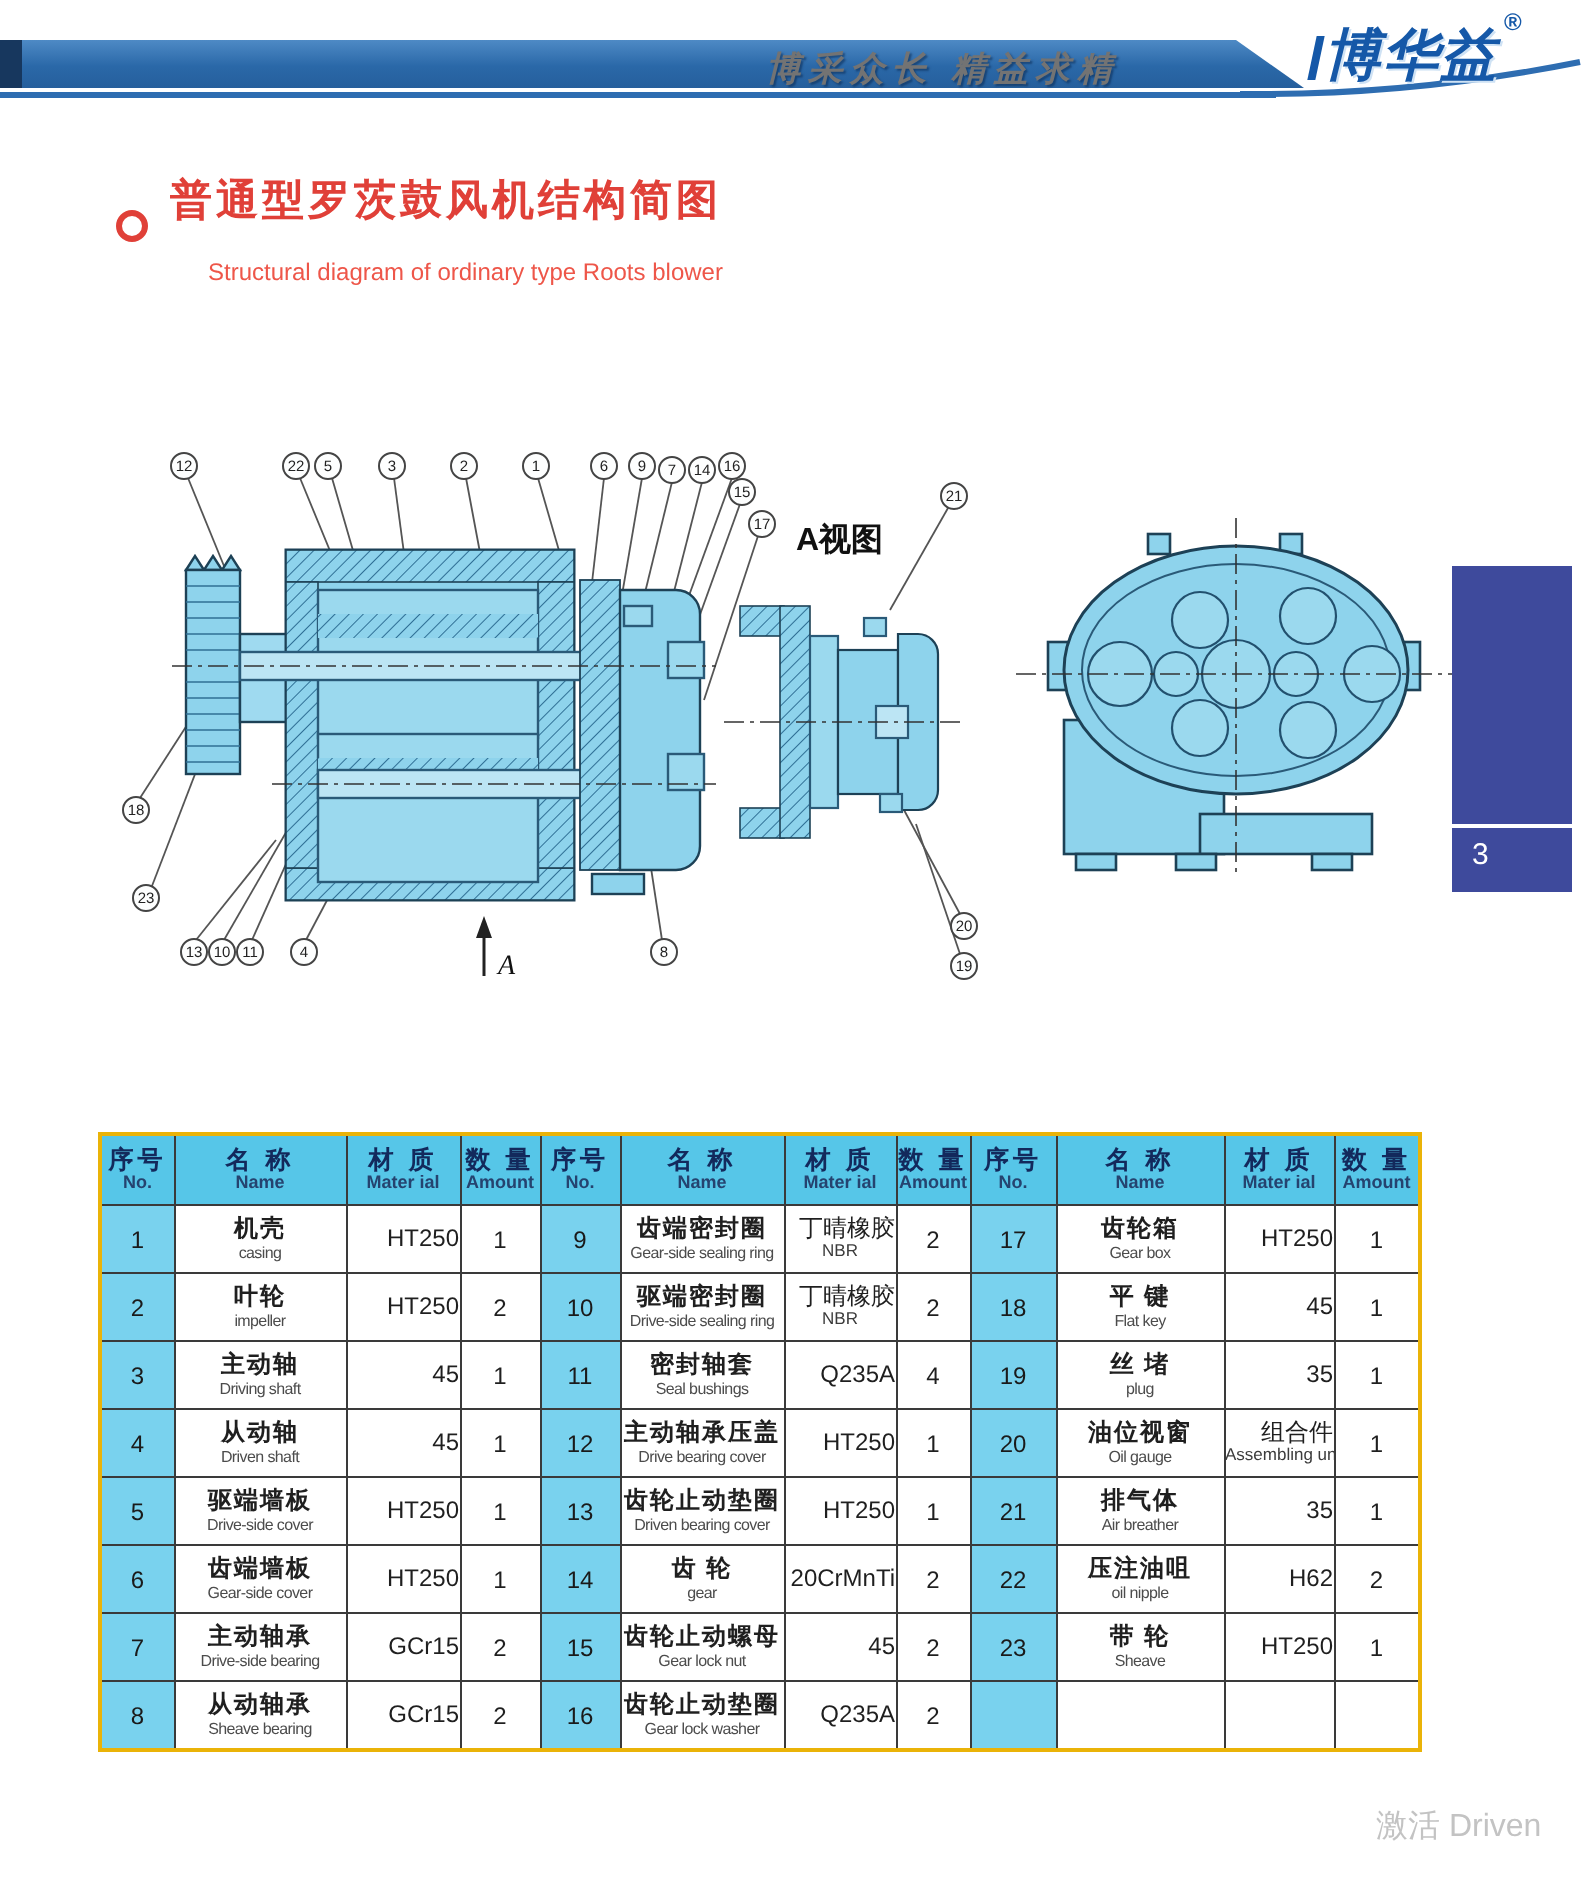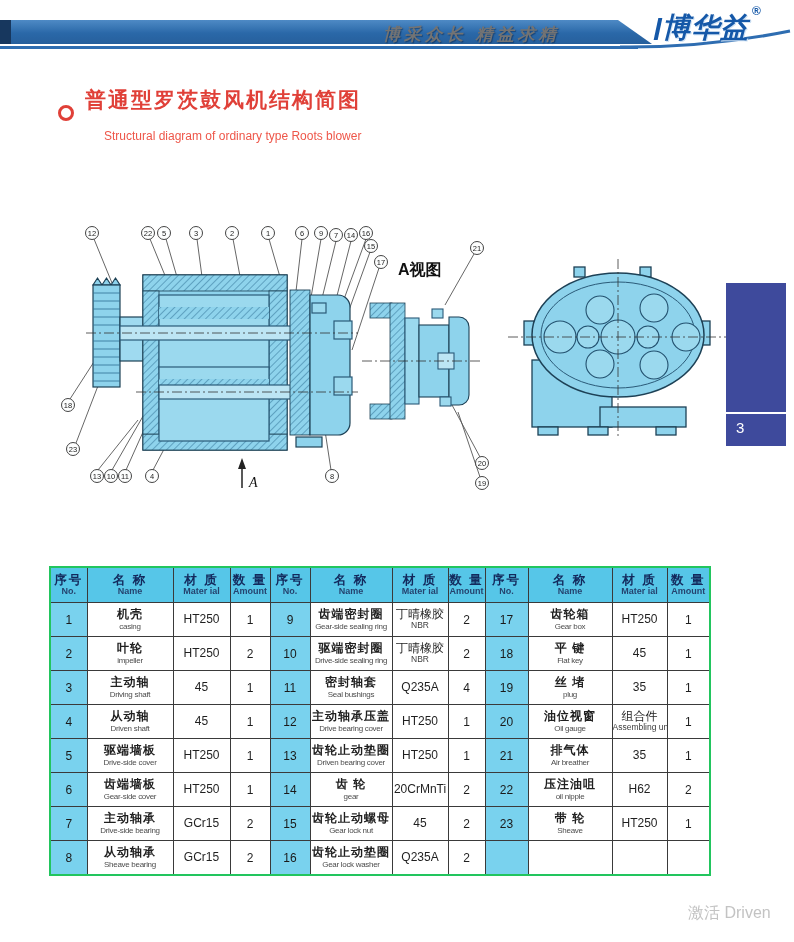--- a/index.html
+++ b/index.html
@@ -34,31 +34,31 @@
   .diagram{position:absolute;left:40px;top:215px;}
   
   .sidebar{position:absolute;left:726px;top:283px;width:60px;height:163px;background:#3e4a9c;}
   .sidebar-text{position:absolute;left:0;top:18px;width:100%;text-align:center;
     color:#ffffff;font-size:17px;line-height:24px;writing-mode:vertical-rl;
     text-orientation:upright;height:110px;margin:0 auto;left:21px;}
   .sidebar-sep{position:absolute;left:0;top:129px;width:100%;height:2px;background:#ffffff;}
   .sidebar-num{position:absolute;left:10px;top:136px;color:#ffffff;font-size:15px;}
   
   .parts-table{position:absolute;left:49px;top:566px;border-collapse:collapse;
-    table-layout:fixed;width:661px;border:2px solid #22c55e;}
+    table-layout:fixed;width:661px;border:2px solid #eab308;}
   .parts-table th,.parts-table td{border:1px solid #3a3a3a;padding:0;margin:0;
     text-align:center;vertical-align:middle;overflow:hidden;}
   .parts-table th{background:#56c6e8;height:34px;}
   .parts-table td{height:33px;background:#ffffff;}
   .parts-table td.no-cell{background:#79d2ee;font-size:12px;color:#1a1a1a;}
   .h-cn{font-size:12.5px;font-weight:bold;color:#13295c;letter-spacing:2px;line-height:1.15;}
   .h-en{font-size:9px;color:#25436f;line-height:1.1;}
   .cell-cn{font-size:12px;font-weight:bold;color:#1f1f1f;line-height:1.1;letter-spacing:1px;}
   .cell-en{font-size:8px;color:#4c4c4c;line-height:1.15;letter-spacing:-0.3px;white-space:nowrap;}
-  .cell-mat{font-size:12px;color:#1f1f1f;line-height:1.1;}
+  .cell-mat{font-size:12px;color:#1f1f1f;line-height:1.1;text-align:right;}
   .mat-sub{font-size:8.5px;color:#3c3c3c;line-height:1.1;white-space:nowrap;}
   .amt{font-size:12px;color:#1f1f1f;}
   
   .watermark{position:absolute;left:688px;top:903px;font-size:16px;color:#c3c3c3;white-space:nowrap;}
 </style>
 </head>
 <body>
 
 <div class="band"></div>
 <div class="band-cap"></div>

